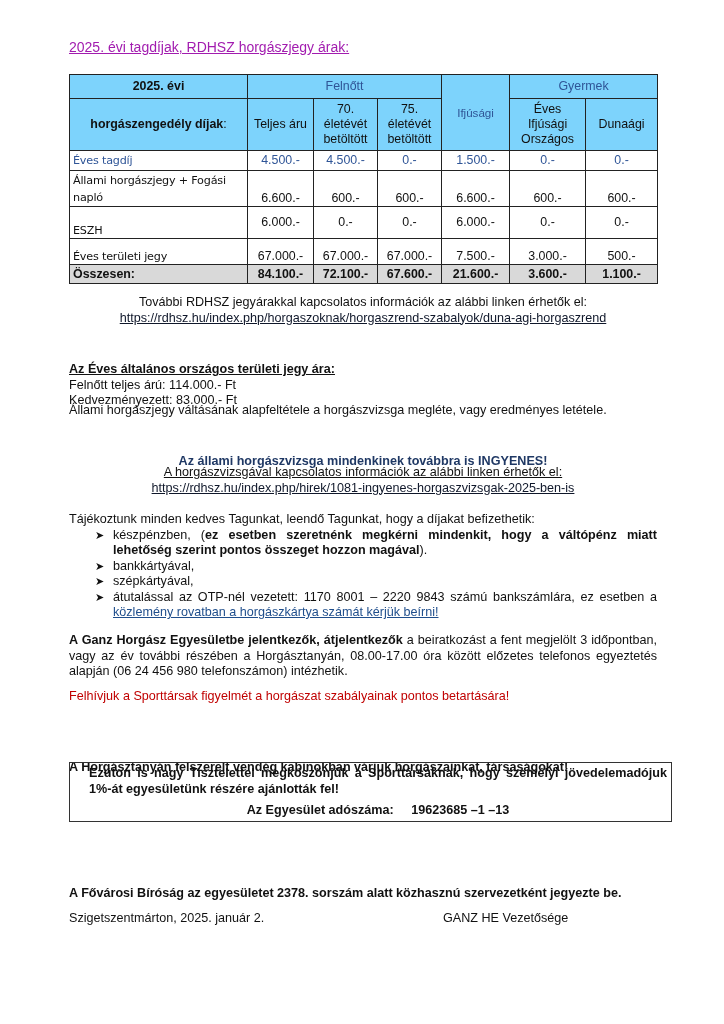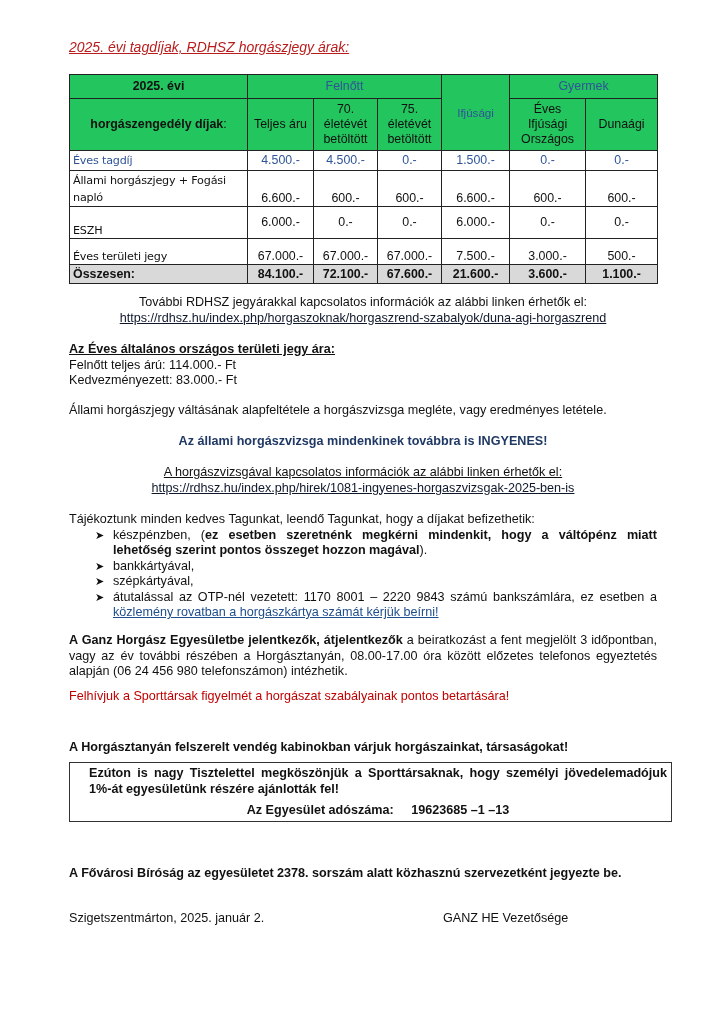--- a/index.html
+++ b/index.html
@@ -1,33 +1,33 @@
 <!DOCTYPE html>
 <html><head>
 <meta charset="utf-8">
 <style>
   html, body { margin: 0; padding: 0; background: #ffffff; }
   body { width: 724px; height: 1024px; position: relative; overflow: hidden;
          font-family: "Liberation Sans", sans-serif; color: #111; font-size: 12.6px; }
-  .title { position: absolute; left: 69px; top: 39px; font-style: italic; color: #b91c1c;
+  .title { position: absolute; left: 69px; top: 39px; color: #a21caf;
            text-decoration: underline; font-size: 14px; }
   table.prices { position: absolute; left: 69px; top: 74px; width: 588px; border-collapse: collapse;
                  table-layout: fixed; font-size: 12.4px; }
   table.prices td, table.prices th { border: 1px solid #222; padding: 0 3px; line-height: 15px; }
-  table.prices th { background: #22c55e; font-weight: normal; text-align: center; }
+  table.prices th { background: #7dd3fc; font-weight: normal; text-align: center; }
   table.prices .hdr-bold { font-weight: bold; }
   table.prices .blue { color: #2f5597; }
   table.prices td.num { text-align: center; }
   table.prices td.lbl { font-family: "DejaVu Sans", sans-serif; font-size: 11.2px; letter-spacing: -0.2px; }
   table.prices tr.total td { background: #d9d9d9; font-weight: bold; }
   table.prices tr.total td.lbl { font-family: "Liberation Sans", sans-serif; font-size: 12.4px; letter-spacing: 0; }
   .center { text-align: center; }
   .link { color: #0f172a; text-decoration: underline; }
   .block { position: absolute; left: 69px; width: 588px; line-height: 15.5px; }
-  .bold { font-weight: bold; }
+  .bold { font-weight: bold; margin-top: 20px; }
   .u { text-decoration: underline; }
   .red { color: #c00000; }
   .navy { color: #1f3864; }
   .just { text-align: justify; }
   ul.pay { list-style: none; margin: 0; padding: 0 0 0 26px; }
   ul.pay li { position: relative; padding-left: 18px; }
   ul.pay li .arrow { position: absolute; left: 0; top: 0; font-size: 11px; }
   .box { position: absolute; left: 69px; top: 762px; width: 578px; border: 1.5px solid #333;
          padding: 3px 4px 2px 19px; line-height: 15.5px; font-weight: bold; text-align: justify; }
   .box p { margin: 0 0 6px 0; }

